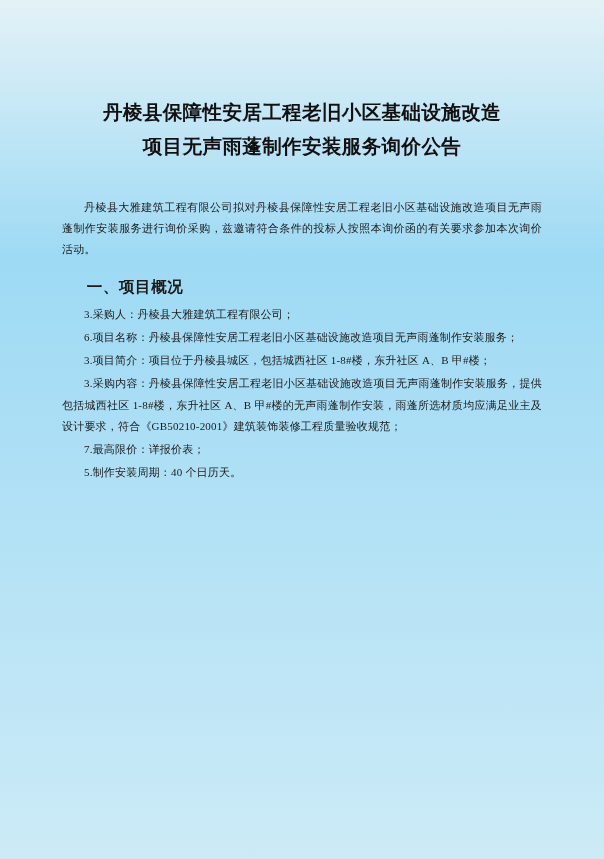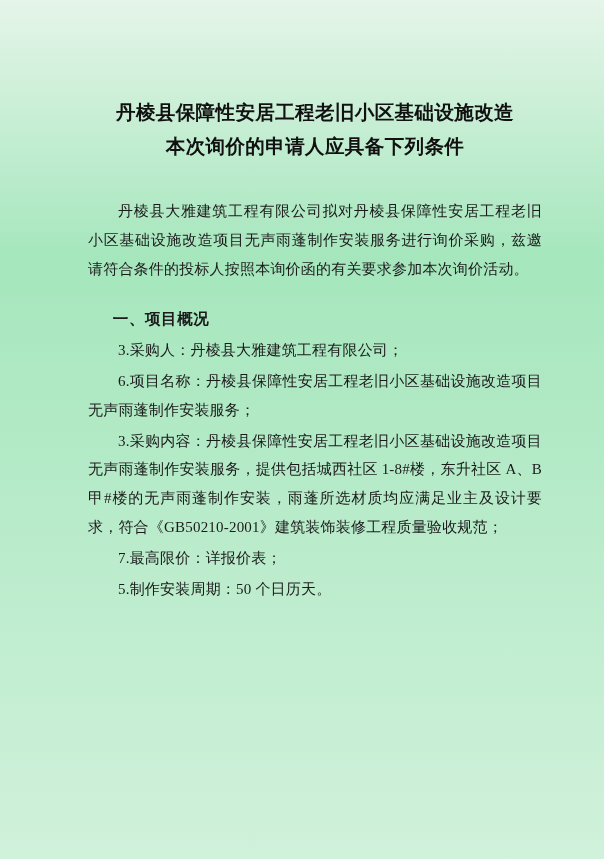--- a/index.html
+++ b/index.html
@@ -11,23 +11,23 @@
     width: 604px;
     height: 859px;
     overflow: hidden;
     font-family: "Liberation Serif", "DejaVu Serif", serif;
     color: #1a1a1a;
   }
   .page {
     position: relative;
     width: 604px;
     height: 859px;
-    background: #22c55e;
+    background: #0ea5e9;
     box-sizing: border-box;
-    padding: 96px 62px 30px 88px;
+    padding: 96px 62px 30px 62px;
   }
   
   .page::before {
     content: "";
     position: absolute;
     inset: 0;
     background: linear-gradient(180deg, rgba(250,250,248,0.9) 0%, rgba(253,253,252,0.6) 30%, rgba(252,252,250,0.8) 100%);
     pointer-events: none;
   }
   .doc {
@@ -44,54 +44,55 @@
     margin: 0 4px 0 4px;
   }
   .title-line {
     display: block;
   }
   .body-block {
     margin-top: 34px;
   }
   p.para {
     margin: 0 0 2px 0;
-    font-size: 15px;
+    font-size: 11px;
     line-height: 1.92;
     text-align: justify;
     text-justify: inter-ideograph;
     letter-spacing: 0.2px;
     color: #1b1b1b;
   }
   p.indent2 {
     text-indent: 2em;
   }
   p.heading {
     text-indent: 1.6em;
     font-weight: bold;
-    margin-top: 21px;
+    margin-top: 12px;
     margin-bottom: 2px;
     font-size: 15.5px;
     letter-spacing: 0.6px;
   }
 </style>
 </head>
 <body>
 
 <div class="page">
   <div class="doc">
 
     <div class="doc-title">
       <span class="title-line">丹棱县保障性安居工程老旧小区基础设施改造</span>
-      <span class="title-line">本次询价的申请人应具备下列条件</span>
+      <span class="title-line">项目无声雨蓬制作安装服务询价公告</span>
     </div>
 
     <div class="body-block">
       <p class="para indent2">丹棱县大雅建筑工程有限公司拟对丹棱县保障性安居工程老旧小区基础设施改造项目无声雨蓬制作安装服务进行询价采购，兹邀请符合条件的投标人按照本询价函的有关要求参加本次询价活动。</p>
       <p class="para heading">一、项目概况</p>
       <p class="para indent2">3.采购人：丹棱县大雅建筑工程有限公司；</p>
       <p class="para indent2">6.项目名称：丹棱县保障性安居工程老旧小区基础设施改造项目无声雨蓬制作安装服务；</p>
+      <p class="para indent2">3.项目简介：项目位于丹棱县城区，包括城西社区 1-8#楼，东升社区 A、B 甲#楼；</p>
       <p class="para indent2">3.采购内容：丹棱县保障性安居工程老旧小区基础设施改造项目无声雨蓬制作安装服务，提供包括城西社区 1-8#楼，东升社区 A、B 甲#楼的无声雨蓬制作安装，雨蓬所选材质均应满足业主及设计要求，符合《GB50210-2001》建筑装饰装修工程质量验收规范；</p>
       <p class="para indent2">7.最高限价：详报价表；</p>
-      <p class="para indent2">5.制作安装周期：50 个日历天。</p>
+      <p class="para indent2">5.制作安装周期：40 个日历天。</p>
     </div>
 
   </div>
 </div>
 
 </body></html>

